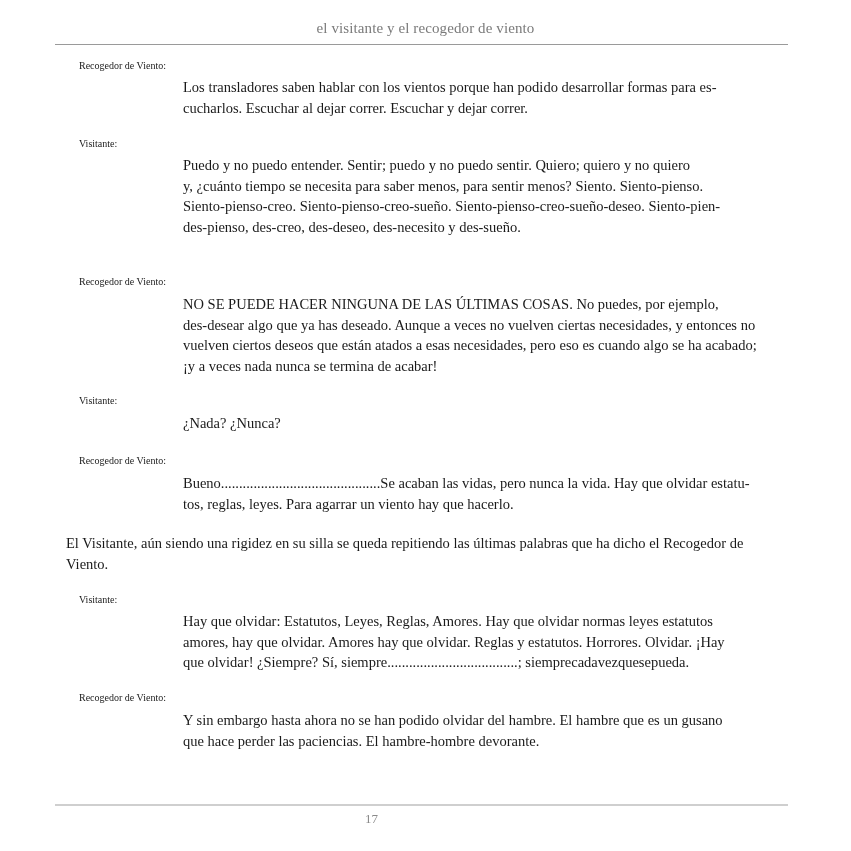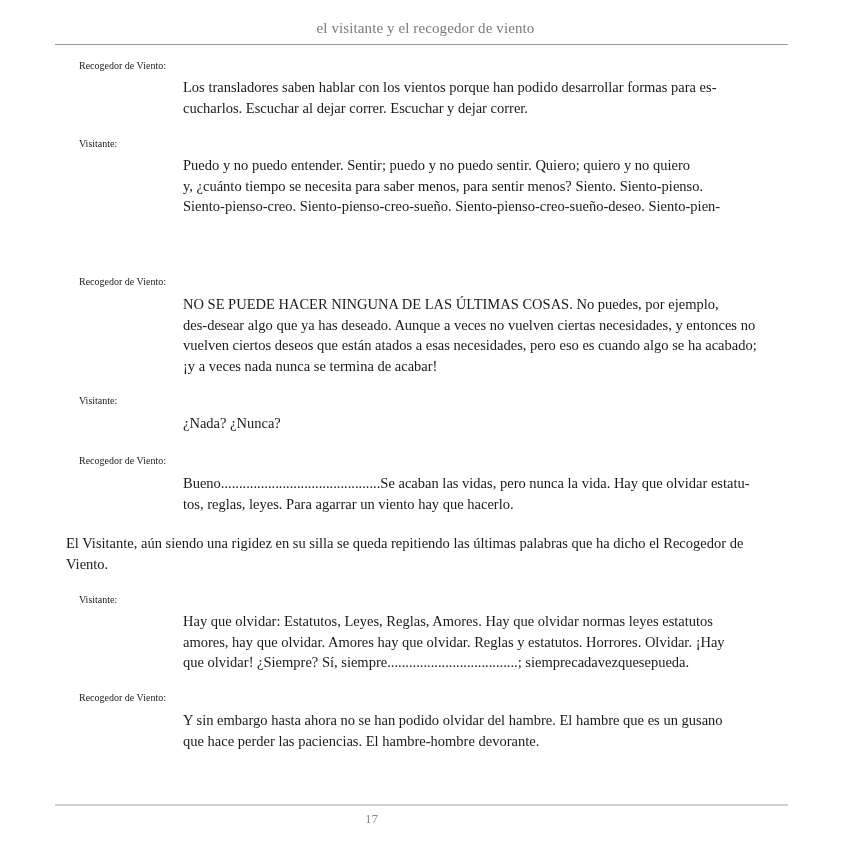--- a/index.html
+++ b/index.html
@@ -102,20 +102,21 @@
   <div class="speech" style="top:77px;">
     <span class="line">Los transladores saben hablar con los vientos porque han podido desarrollar formas para es-</span>
     <span class="line">cucharlos.  Escuchar al dejar correr.  Escuchar y dejar correr.</span>
   </div>
 
   <div class="speaker" style="top:138px;">Visitante:</div>
   <div class="speech" style="top:155px;">
     <span class="line">Puedo y no puedo entender.  Sentir; puedo y no puedo sentir.  Quiero; quiero y no quiero</span>
     <span class="line">y, ¿cuánto tiempo se necesita para saber menos, para sentir menos?  Siento.  Siento-pienso.</span>
     <span class="line">Siento-pienso-creo.  Siento-pienso-creo-sueño.  Siento-pienso-creo-sueño-deseo.  Siento-pien-</span>
+    <span class="line">des-pienso, des-creo, des-deseo, des-necesito y des-sueño.</span>
   </div>
 
   <div class="speaker" style="top:276px;">Recogedor de Viento:</div>
   <div class="speech" style="top:294px;">
     <span class="line">NO SE PUEDE HACER NINGUNA DE LAS ÚLTIMAS COSAS.  No puedes, por ejemplo,</span>
     <span class="line">des-desear algo que ya has deseado.  Aunque a veces no vuelven ciertas necesidades, y entonces no</span>
     <span class="line">vuelven ciertos deseos que están atados a esas necesidades, pero eso es cuando algo se ha acabado;</span>
     <span class="line">¡y a veces nada nunca se termina de acabar!</span>
   </div>
 

